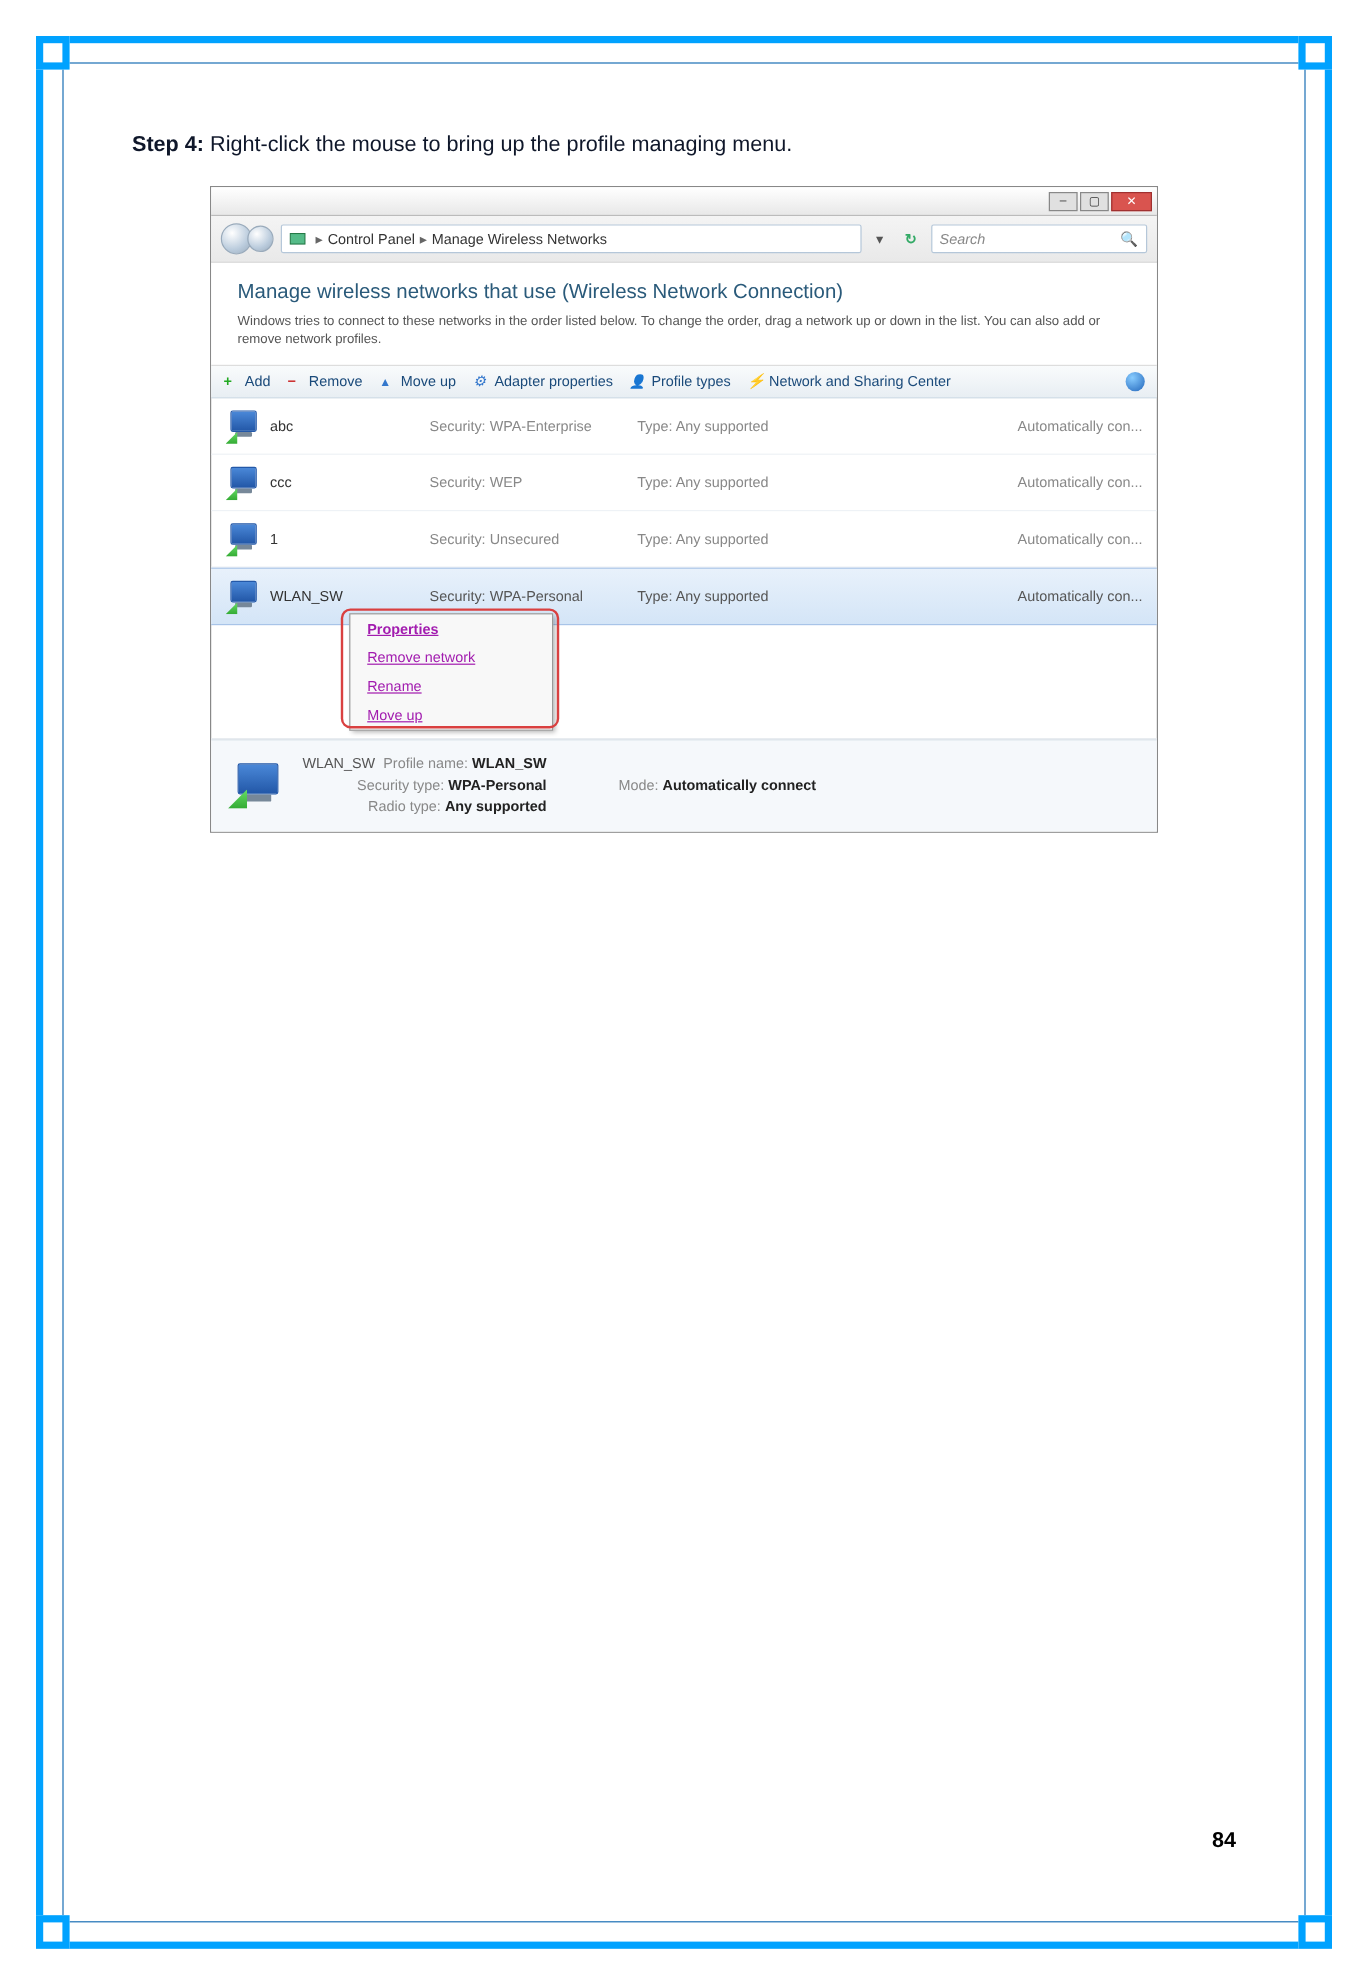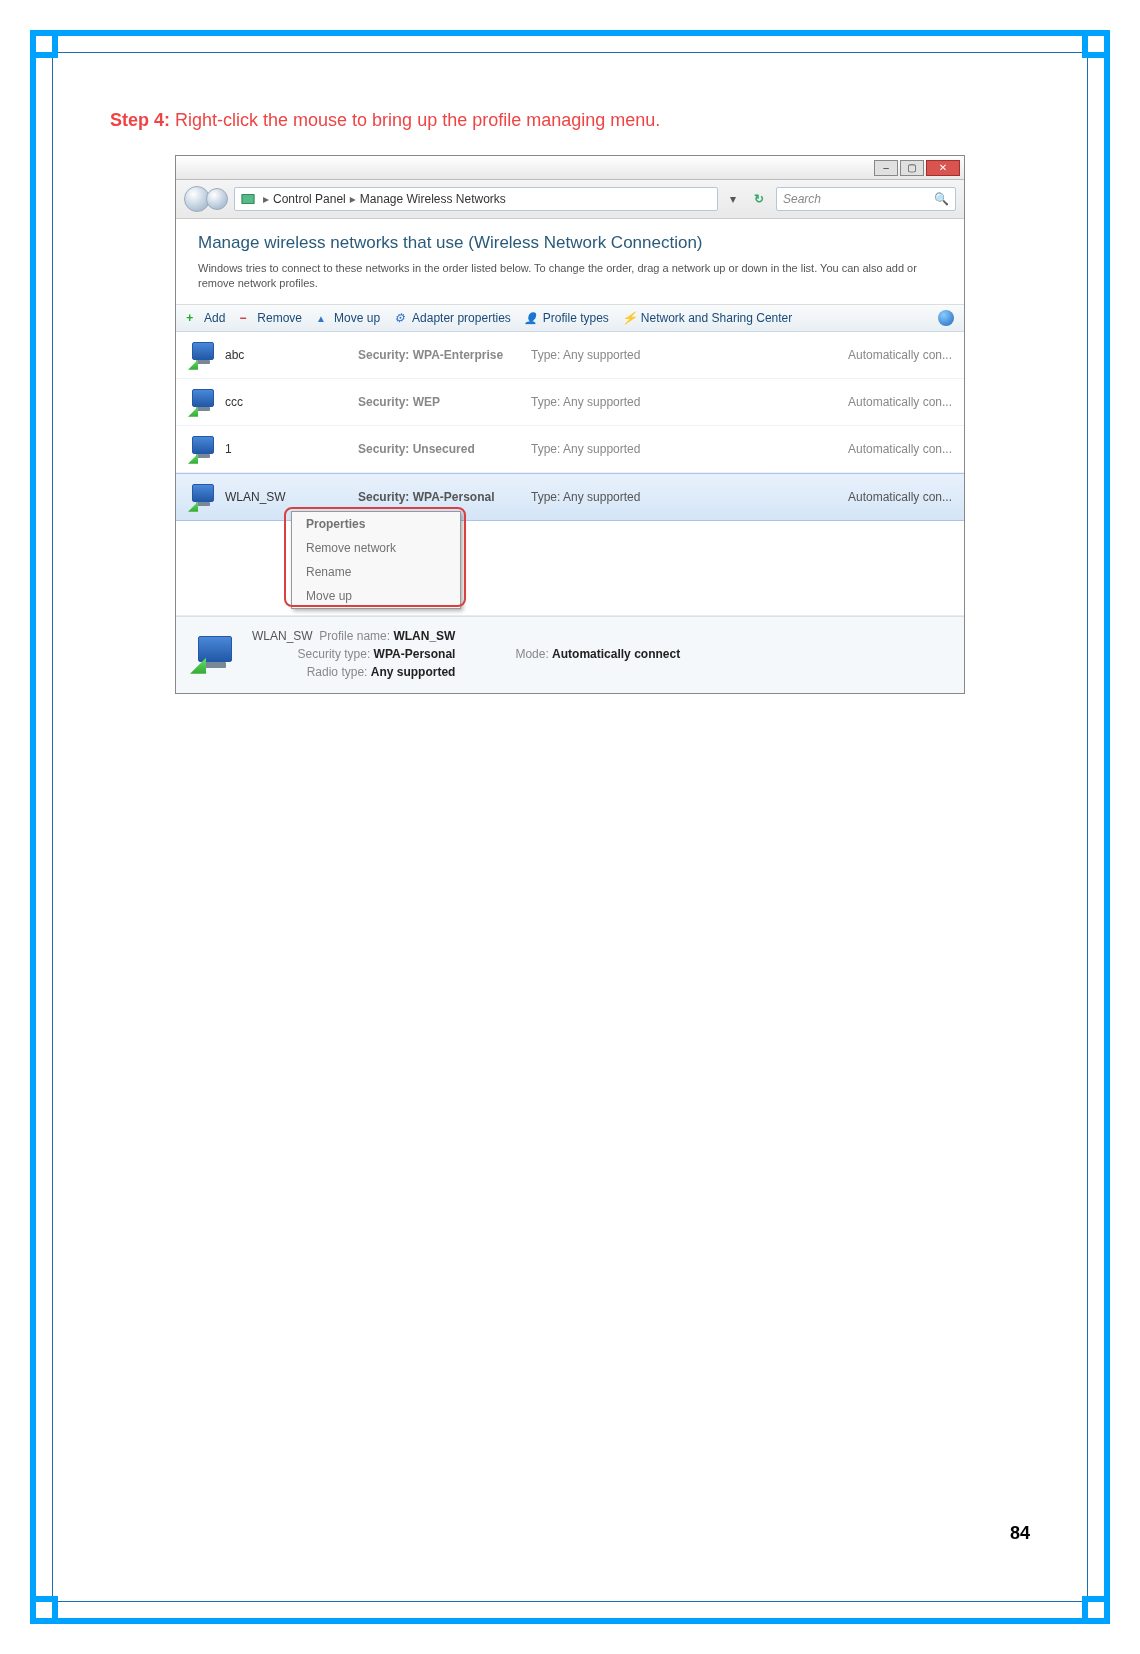--- a/index.html
+++ b/index.html
@@ -33,21 +33,21 @@
   .c-tr { top: 30px; right: 30px; }
   .c-bl { bottom: 30px; left: 30px; }
   .c-br { bottom: 30px; right: 30px; }
 
   .page-content {
     position: absolute;
     left: 110px; right: 110px; top: 110px; bottom: 110px;
   }
   .step-text {
     font-size: 18px;
-    color: #ef4444;
+    color: #0f172a;
     margin-bottom: 24px;
   }
   .step-text b { font-weight: bold; }
 
   .page-num {
     position: absolute;
     right: 0; bottom: 0;
     font-size: 18px;
     font-weight: bold;
   }
@@ -177,42 +177,43 @@
     position:absolute; top:20px; left:8px;
     width:14px; height:4px; background:#789; border-radius:1px;
   }
   .netrow .icon .sig {
     position:absolute; bottom:0; left:0;
     width:10px; height:10px;
     background: linear-gradient(to top, #3a3, #6d6);
     clip-path: polygon(0 100%, 100% 0, 100% 100%);
   }
   .netrow .name { width:130px; color:#333;}
-  .netrow .sec  { width:170px;font-weight:bold;}
+  .netrow .sec  { width:170px;}
   .netrow .type { width:170px;}
   .netrow .mode { flex:1; text-align:right;}
   
   .ctxwrap {
     position: relative;
     height: 95px;
     border-bottom:1px solid #e8ecf0;
   }
   .ctxmenu {
     position:absolute;
     top:-10px; left:115px;
     width: 170px;
     background:#f8f8f8;
     border:1px solid #999;
     box-shadow: 2px 2px 4px rgba(0,0,0,.3);
     font-size:12px;
   }
   .ctxmenu .mi {
     padding: 5px 14px;
     cursor:pointer;
-    color:#737373;
+    color:#a21caf;
+    text-decoration:underline;
   }
   .ctxmenu .mi.bold { font-weight:bold; }
   .redbox {
     position:absolute;
     top:-14px; left:108px;
     width:182px; height:100px;
     border:2px solid #d94040;
     border-radius:8px;
     pointer-events:none;
   }

